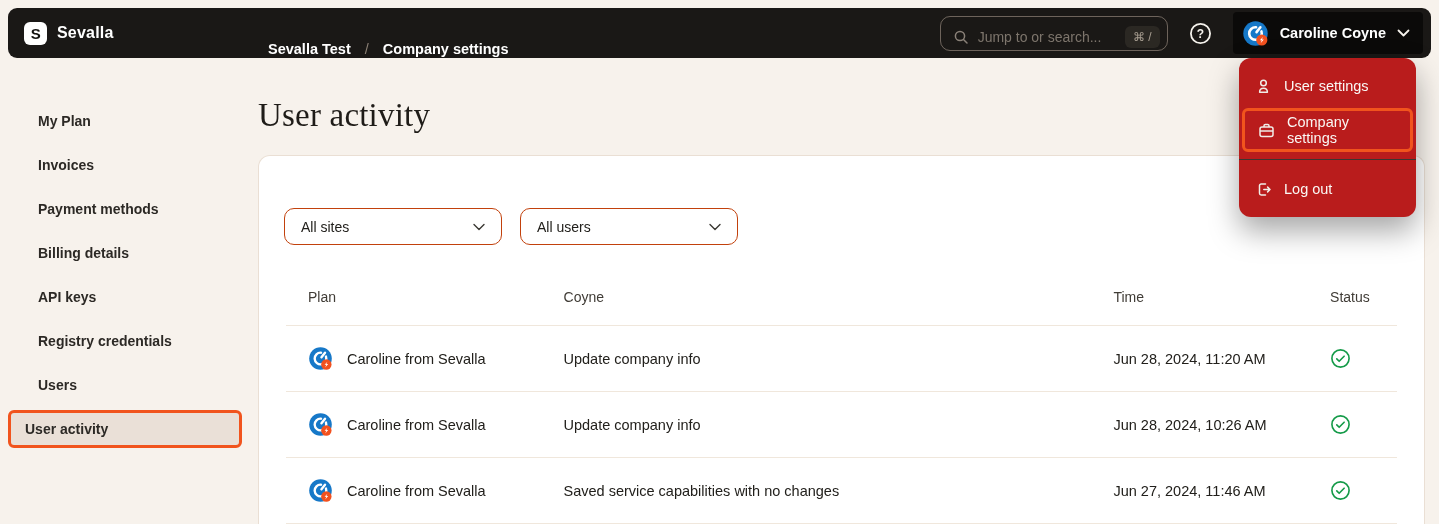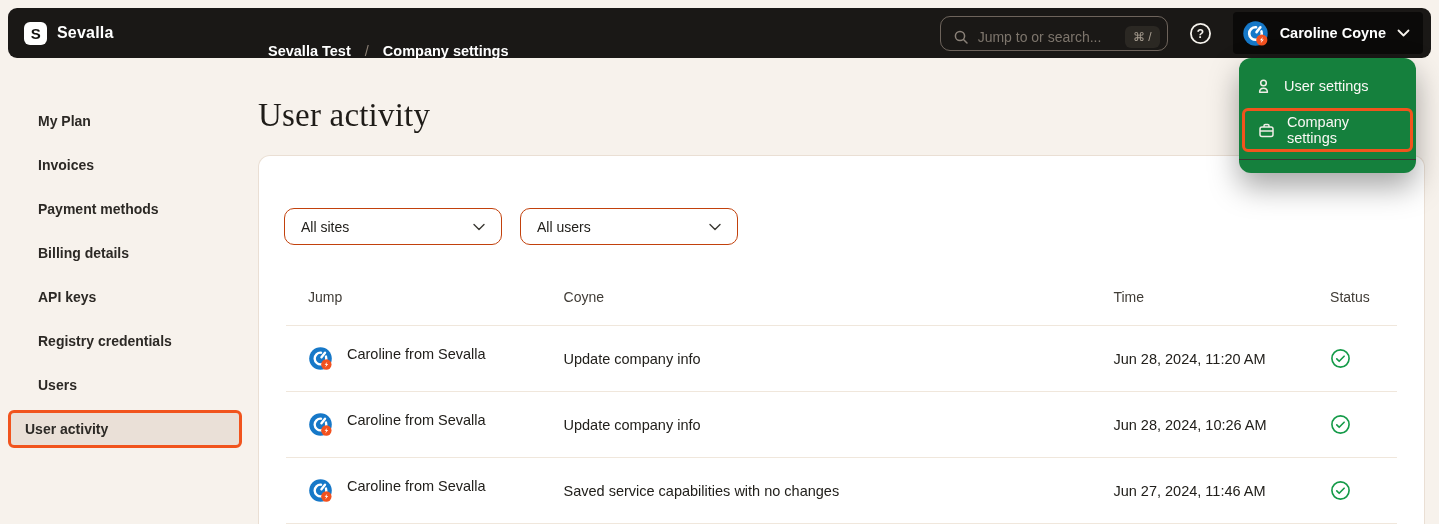--- a/index.html
+++ b/index.html
@@ -21,22 +21,22 @@
   }
   .brand { display:flex; align-items:center; gap:10px; margin-left:16px; }
   .logo-badge {
     width:23px; height:23px; background:#FFFFFF; border-radius:6px;
     display:flex; align-items:center; justify-content:center;
     font-weight:800; font-size:15px; color:#131210; letter-spacing:-0.5px;
   }
   .brand-name { color:#FFFFFF; font-size:16px; font-weight:700; letter-spacing:0.2px; }
 
   .breadcrumb {
-    position:absolute; left:260px; top:1px; height:100%;
-    display:flex; align-items:flex-end; gap:14px;
+    position:absolute; left:260px; top:16px; height:100%;
+    display:flex; align-items:center; gap:14px;
     font-size:14.5px; font-weight:600; color:#FFFFFF;
   }
   .crumb-sep { color:#8A7F74; font-weight:400; }
 
   .topbar-right { margin-left:auto; display:flex; align-items:center; gap:21px; margin-right:8px; }
 
   .searchbox {
     width:228px; height:35px;
     border:1px solid rgba(224,205,188,0.42); border-radius:10px;
     display:flex; align-items:center; gap:9px; padding:8px 7px 0 12px;
@@ -57,21 +57,21 @@
   .user-btn {
     height:42px; background:#0B0A09; border-radius:4px;
     display:flex; align-items:center; gap:11px; padding:0 13px 0 9px;
     cursor:pointer;
   }
   .user-name { color:#FFFFFF; font-size:14.5px; font-weight:600; }
 
   
   .dropdown {
     position:absolute; top:58px; right:23px; width:177px;
-    background:#15803d; border-radius:12px; padding:6px 0;
+    background:#b91c1c; border-radius:12px; padding:6px 0;
     box-shadow:0 14px 30px rgba(0,0,0,0.35);
     z-index:30;
   }
   .menu-item {
     height:44px; display:flex; align-items:center; gap:12px;
     padding:0 16px; color:#FAF8F5; font-size:14.5px; font-weight:500;
     cursor:pointer;
   }
   .menu-item.highlighted {
     margin:0 3px; border:3px solid #F1541D; border-radius:6px;
@@ -114,21 +114,21 @@
   .table-wrap { margin:0 27px; }
   table { width:100%; border-collapse:collapse; table-layout:fixed; }
   th {
     text-align:left; font-size:14px; font-weight:500; color:#403C36;
     padding:44px 10px 20px 22px; border-bottom:1px solid #F0E7DC;
   }
   td {
     padding:20px 10px 20px 22px; border-bottom:1px solid #F0E7DC;
     font-size:14.5px; color:#22201C; vertical-align:middle;
   }
-  .user-cell { display:flex; gap:14px; }
+  .user-cell { display:flex; align-items:center; gap:14px; }
 
   .icon { flex:0 0 auto; display:block; }
 </style>
 </head>
 <body>
 
 <header class="topbar">
   <div class="brand">
     <div class="logo-badge">S</div>
     <div class="brand-name">Sevalla</div>
@@ -188,20 +188,27 @@
     <svg class="icon" width="17" height="17" viewBox="0 0 17 17">
       <rect x="2" y="5" width="13" height="9.5" rx="2" fill="none" stroke="#F0EDE7" stroke-width="1.5"></rect>
       <path d="M6 5V3.8A1.3 1.3 0 0 1 7.3 2.5h2.4A1.3 1.3 0 0 1 11 3.8V5" fill="none" stroke="#F0EDE7" stroke-width="1.5"></path>
       <path d="M2 9h13" stroke="#F0EDE7" stroke-width="1.5"></path>
     </svg>
     <span>Company settings</span>
   </div>
 
   <div class="menu-divider"></div>
 
+  <div class="menu-item">
+    <svg class="icon" width="17" height="17" viewBox="0 0 17 17">
+      <path d="M10.5 3H6.2A1.7 1.7 0 0 0 4.5 4.7v7.6A1.7 1.7 0 0 0 6.2 14h4.3" fill="none" stroke="#F0EDE7" stroke-width="1.5" stroke-linecap="round"></path>
+      <path d="M8.8 8.5h6.2M12.6 6.1l2.4 2.4-2.4 2.4" fill="none" stroke="#F0EDE7" stroke-width="1.5" stroke-linecap="round" stroke-linejoin="round"></path>
+    </svg>
+    <span>Log out</span>
+  </div>
 </div>
 
 <aside class="sidebar">
   <div class="side-item">My Plan</div>
   <div class="side-item">Invoices</div>
   <div class="side-item">Payment methods</div>
   <div class="side-item">Billing details</div>
   <div class="side-item">API keys</div>
   <div class="side-item">Registry credentials</div>
   <div class="side-item">Users</div>
@@ -229,21 +236,21 @@
   <div class="table-wrap">
     <table>
       <colgroup>
         <col style="width:23%">
           <col style="width:49.5%">
           <col style="width:19.5%">
           <col style="width:8%">
       </colgroup>
       <thead>
         <tr>
-          <th>Jump</th>
+          <th>Plan</th>
           <th>Coyne</th>
           <th>Time</th>
           <th>Status</th>
         </tr>
       </thead>
       <tbody>
         <tr>
           <td>
             <div class="user-cell">
               <svg class="icon" width="25" height="25" viewBox="0 0 27 27">

